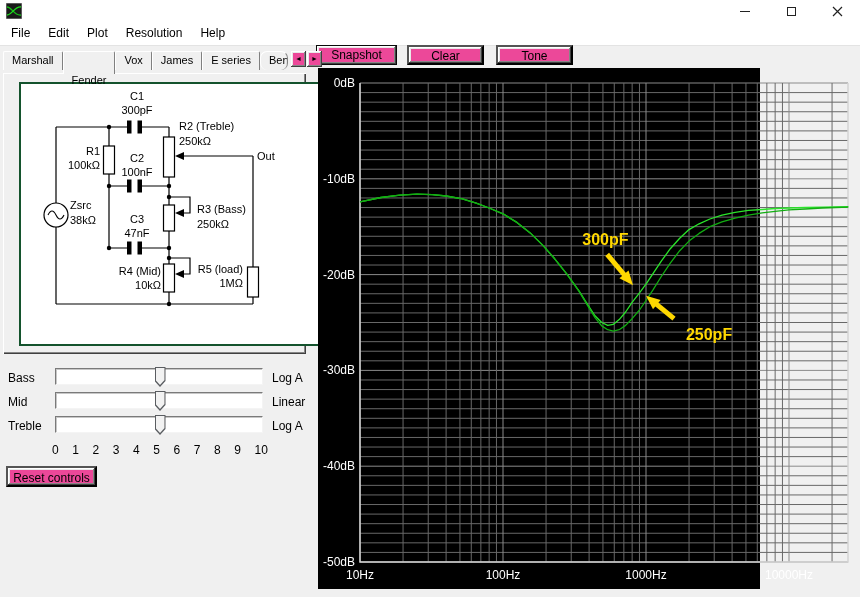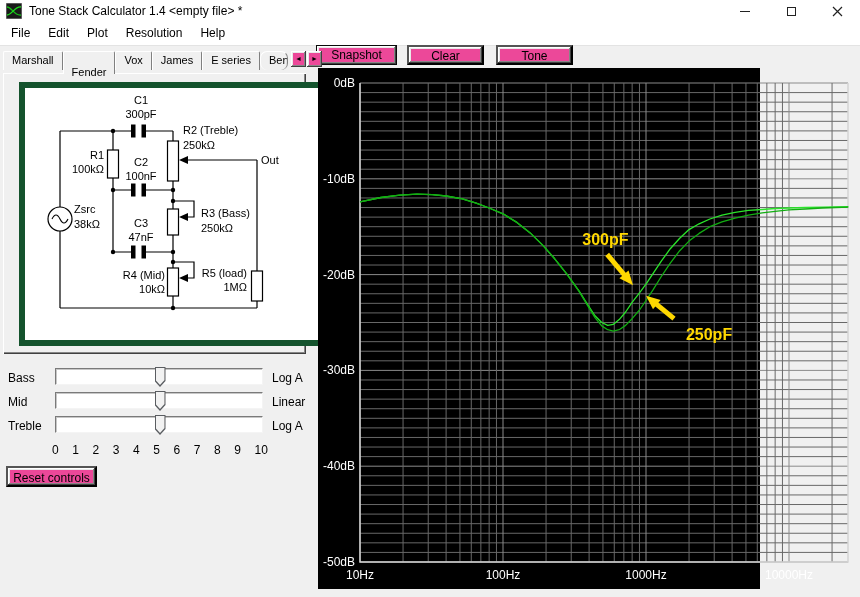--- a/index.html
+++ b/index.html
@@ -24,28 +24,28 @@
   .btn-default { border:1px solid #0a0a0a; }
 
   
   #btn-snapshot { left:316px; top:45px; width:81px; height:20px; }
   #btn-clear    { left:407px; top:45px; width:77px; height:20px; }
   #btn-sweep    { left:496px; top:45px; width:77px; height:20px; }
 
   
   .tabstrip { position:absolute; left:3px; top:51px; height:23px; display:flex; }
   .tab { height:19px; padding:2px 8px 0 8px; background:#f0f0f0; border:1px solid #808080; border-bottom:none; border-top-color:#fff; border-left-color:#fff; border-radius:2px 2px 0 0; font-size:11px; position:relative; }
-  .tab.active { height:23px; padding-top:14px; z-index:5; box-shadow:0 1px 0 #f0f0f0; }
+  .tab.active { height:23px; padding-top:22px; z-index:5; box-shadow:0 1px 0 #f0f0f0; }
   .tab.cut { width:28px; overflow:hidden; white-space:nowrap;border-radius:7px; }
   .tab-scroll { display:flex; margin-left:2px; margin-bottom:1px; }
   .tab-scroll .sbtn { width:15px; height:16px; font-size:7px; line-height:15px; text-align:center; margin-left:1px; }
 
   .tabpanel { position:absolute; left:3px; top:73px; width:303px; height:281px; background:#f0f0f0;
               box-shadow: inset 1px 1px #ffffff, inset -1px -1px #404040, inset -2px -2px #868686; }
-  .schematic-canvas { position:absolute; left:16px; top:9px; width:306px; height:264px; background:#ffffff; border:6px solid #14532d; }
+  .schematic-canvas { position:absolute; left:16px; top:9px; width:306px; height:264px; background:#ffffff; border:2px solid #14532d; }
 
   
   .slider-row { position:absolute; left:0; width:310px; height:18px; }
   .slider-label { position:absolute; left:8px; top:3px; font-size:12px; }
   .slider-track { position:absolute; left:55px; top:0; width:208px; height:17px; background:#ffffff; border:1px solid; border-color:#7a7a7a #f4f4f4 #f4f4f4 #7a7a7a; box-shadow: inset 1px 1px #c7c7c7; }
   .thumb { position:absolute; top:-2px; width:11px; height:20px; }
   .thumb::before { content:""; position:absolute; inset:0; background:#5a5d61; clip-path:polygon(0 0,100% 0,100% 70%,50% 100%,0 70%); }
   .thumb::after  { content:""; position:absolute; left:1px; top:1px; right:1px; bottom:2px; background:#f2f2f2; clip-path:polygon(0 0,100% 0,100% 70%,50% 100%,0 70%); box-shadow: inset -1px -1px #9a9a9a; }
   .taper-label { position:absolute; left:272px; top:3px; font-size:12px; }
 
@@ -60,21 +60,20 @@
 </style>
 </head>
 <body>
 
 <div class="titlebar">
   <svg class="app-icon" viewBox="0 0 16 16">
     <rect x="0" y="0" width="16" height="16" fill="#1a1a1a" stroke="#9a9a9a" stroke-width="1"></rect>
     <path d="M1,4 C6,4 8,13 15,12" stroke="#18c018" fill="none" stroke-width="1.3"></path>
     <path d="M1,12 C6,12 9,3 15,4" stroke="#20e020" fill="none" stroke-width="1.3"></path>
   </svg>
-  <span class="title-text">Tone Stack Calculator 1.4 &lt;empty file&gt; *</span>
   <div class="win-controls">
     <div class="win-btn">
         <div class="glyph-min"></div>
       </div>
     <div class="win-btn">
         <div class="glyph-max"></div>
       </div>
     <div class="win-btn">
       <svg width="11" height="11" viewBox="0 0 11 11">
         <path d="M1,1 L10,10 M10,1 L1,10" stroke="#222" stroke-width="1.2"></path>

